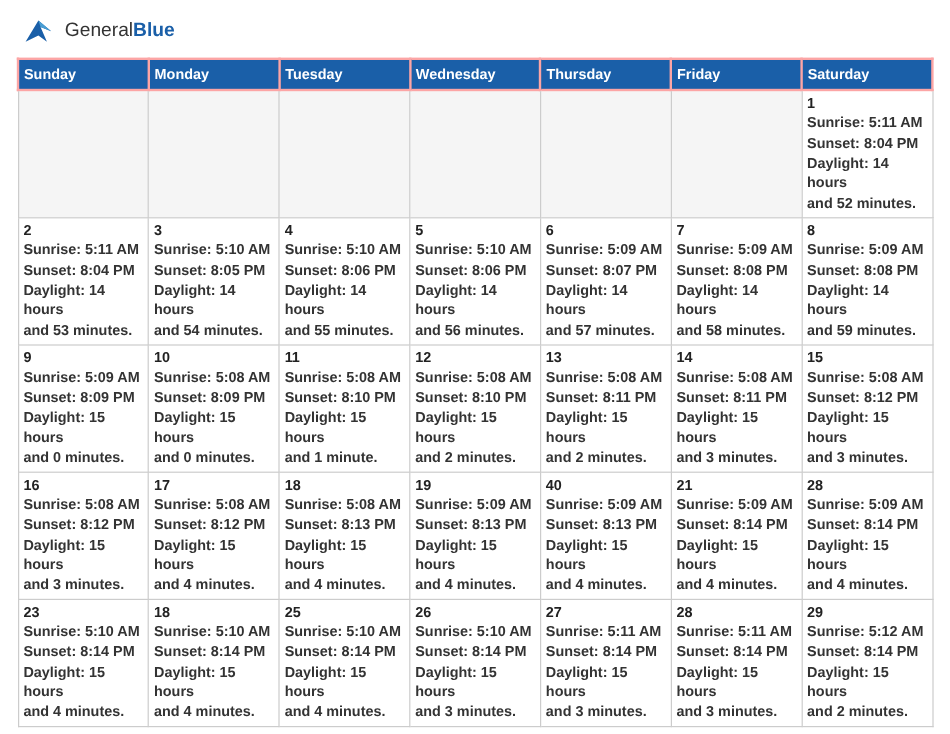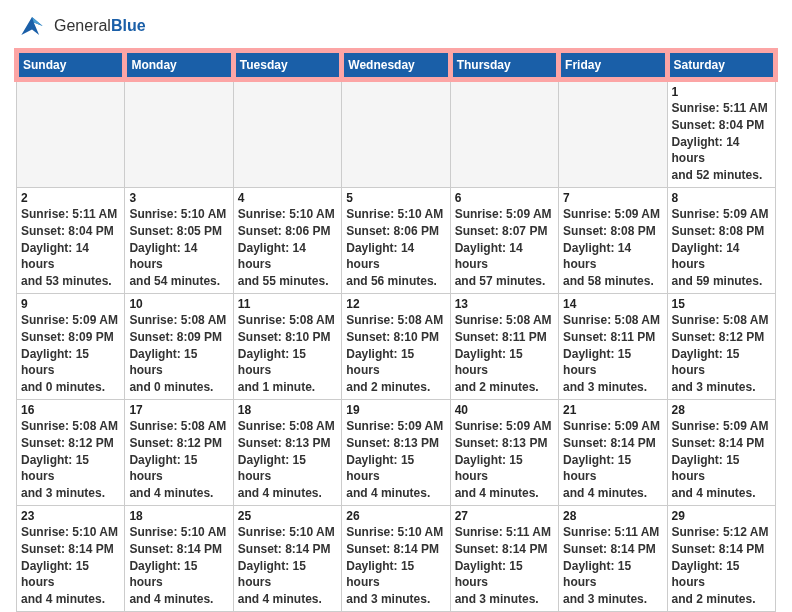--- a/index.html
+++ b/index.html
@@ -49,21 +49,21 @@
       border-collapse: collapse;
       table-layout: fixed;
     }
     .calendar-table thead th {
       background: #1a5fa8;
       color: #fff;
       font-size: 12px;
       font-weight: bold;
       padding: 5px 4px;
       text-align: left;
-      border: 5px solid #fca5a5;
+      border: 2px solid #fca5a5;
     }
     .calendar-table tbody td {
       border: 1px solid #ccc;
       vertical-align: top;
       padding: 3px 4px;
       font-size: 9.5px;
       color: #222;
       height: 78px;
       background: #fff;
     }

